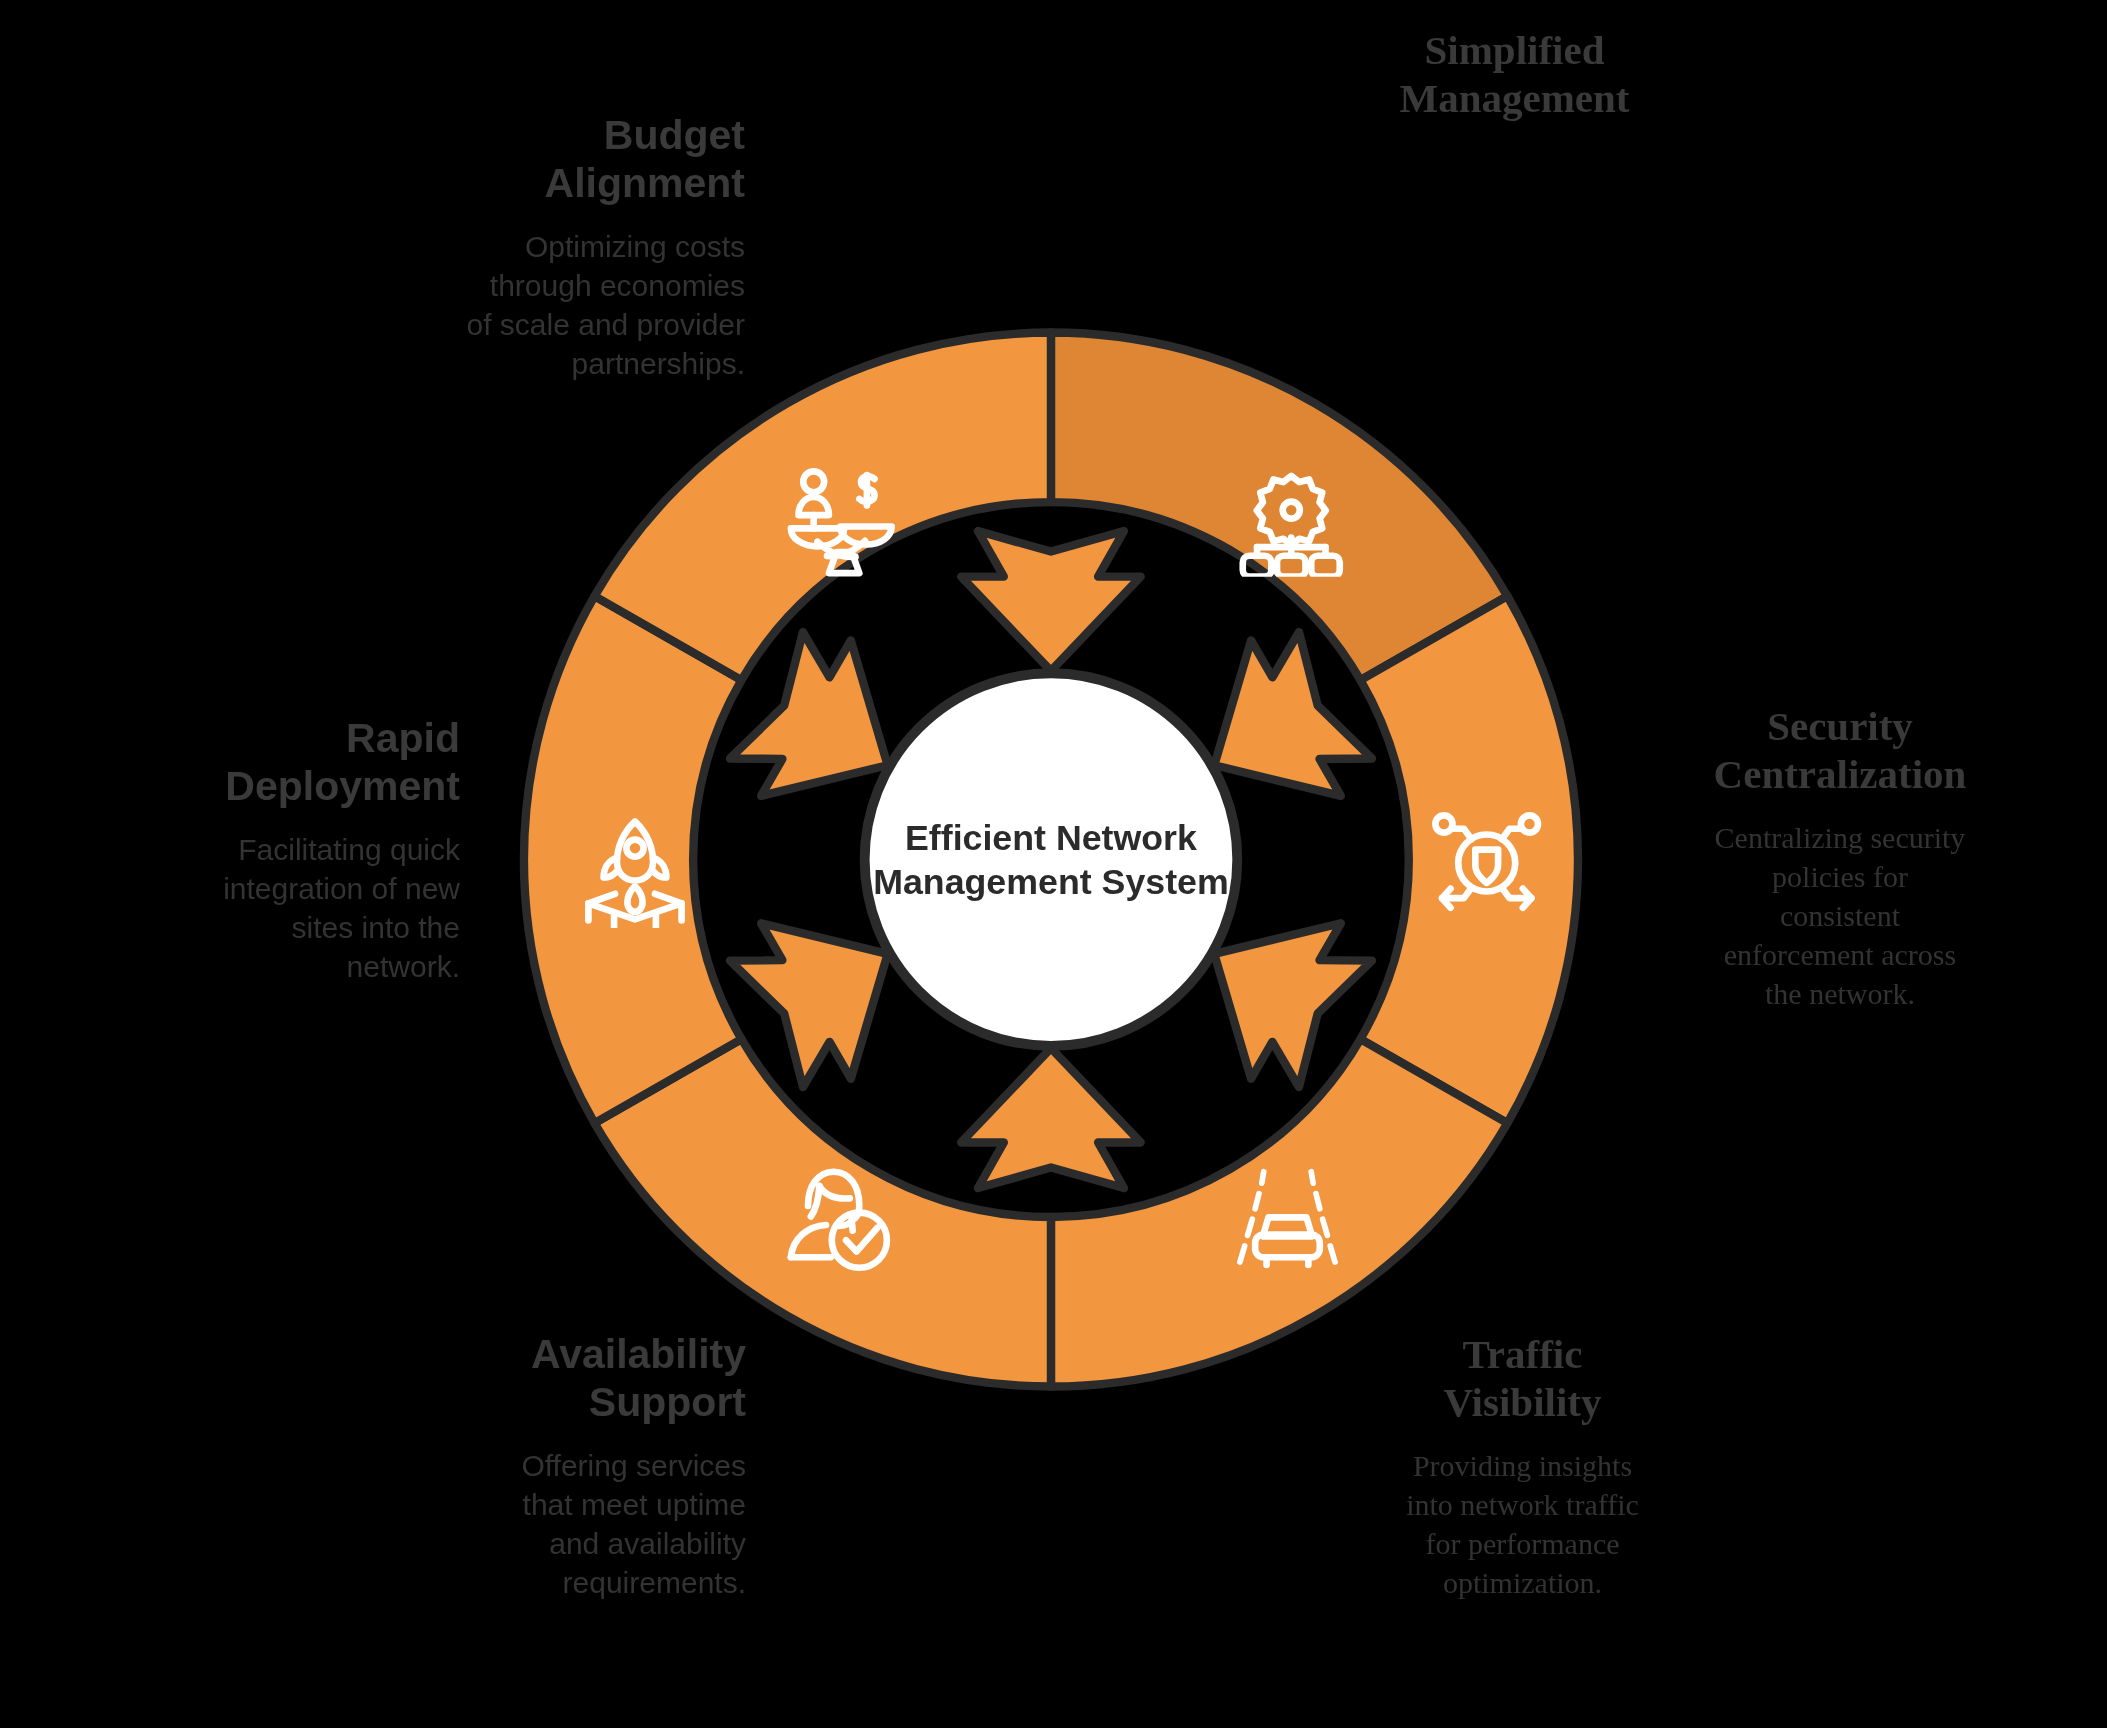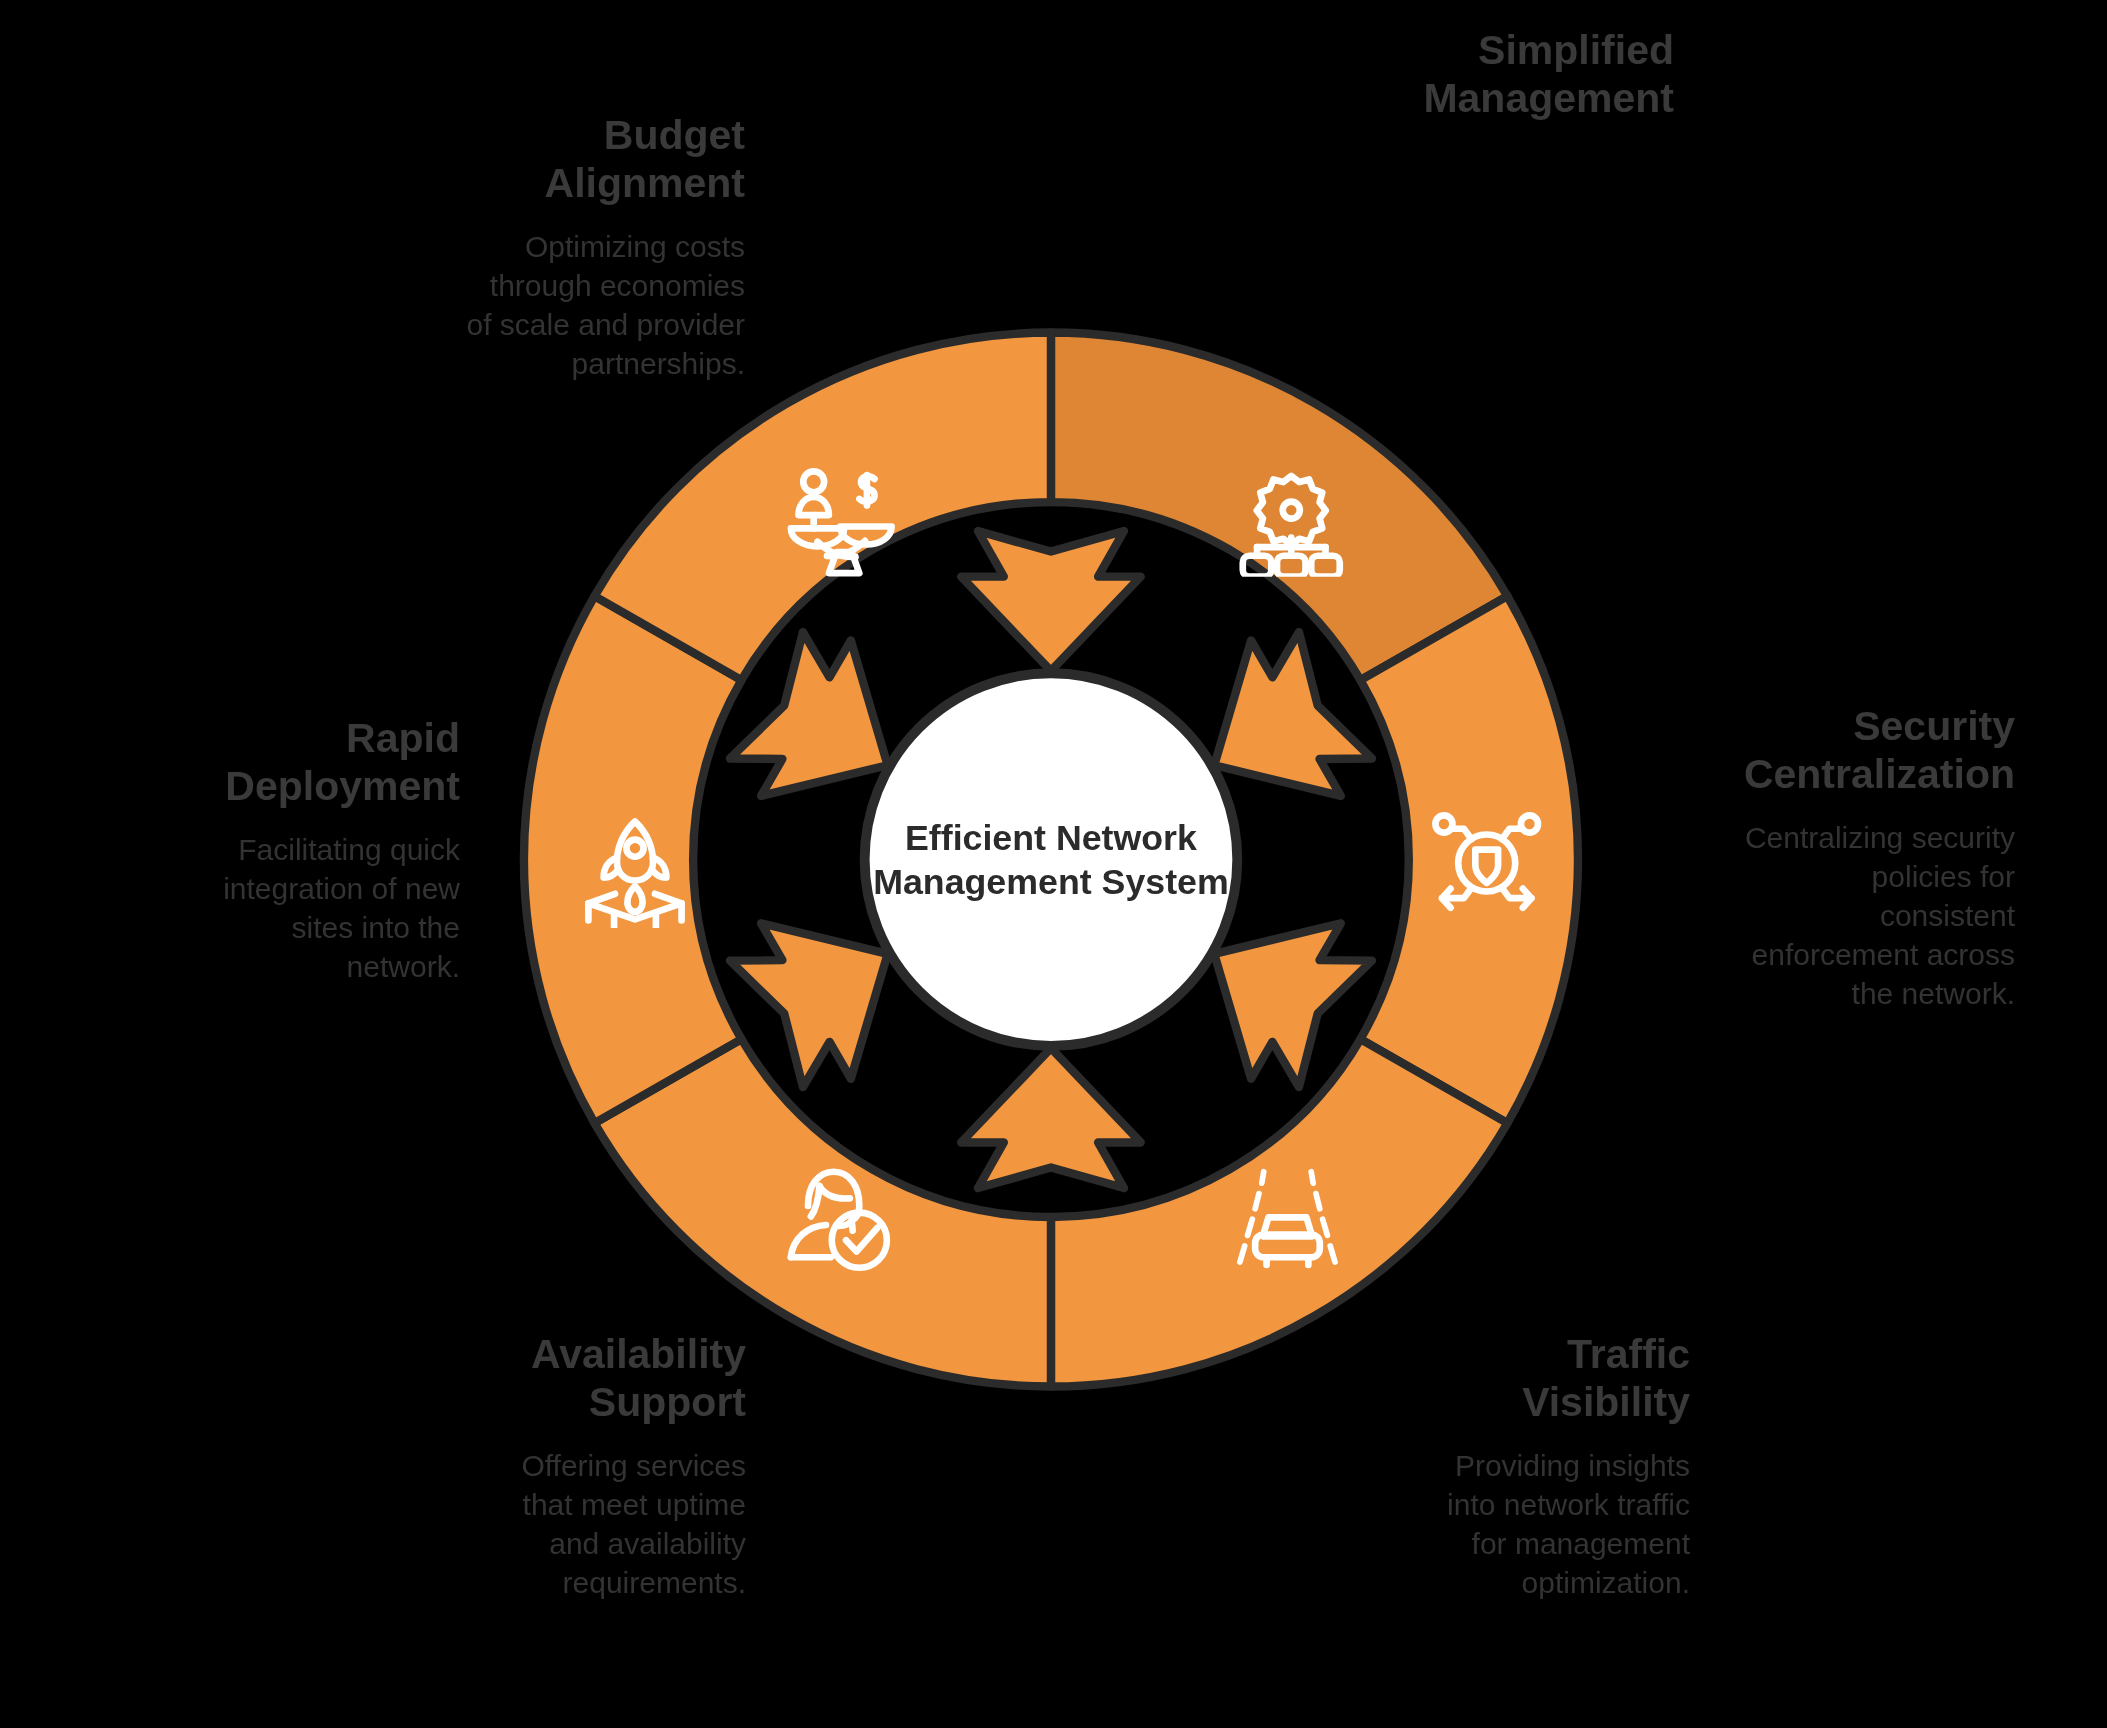--- a/index.html
+++ b/index.html
@@ -14,21 +14,21 @@
   .label-block{position:absolute;}
   .label-title{
     font-size:41px;font-weight:bold;color:#3a3a3a;line-height:1.16;
     margin:0 0 20px 0;white-space:pre-line;
   }
   .label-body{
     font-size:30px;font-weight:normal;color:#333333;line-height:1.30;
     margin:0;white-space:pre-line;
   }
   .align-right{text-align:right;}
-  .align-left{text-align:right;}
+  .align-left{text-align:center;font-family:Liberation Serif, serif;}
 
   .center-title{
     font-size:47px;font-weight:bold;fill:#2b2b2b;
   }
 </style>
 </head>
 <body>
 
 <div id="stage">
 
@@ -222,18 +222,18 @@
 that meet uptime
 and availability
 requirements.</div>
   </div>
 
   <div class="label-block align-left" style="left:1355px; top:1331px; width:335px;">
     <div class="label-title">Traffic
 Visibility</div>
     <div class="label-body">Providing insights
 into network traffic
-for management
+for performance
 optimization.</div>
   </div>
 
 </div>
 
 
 </body></html>

